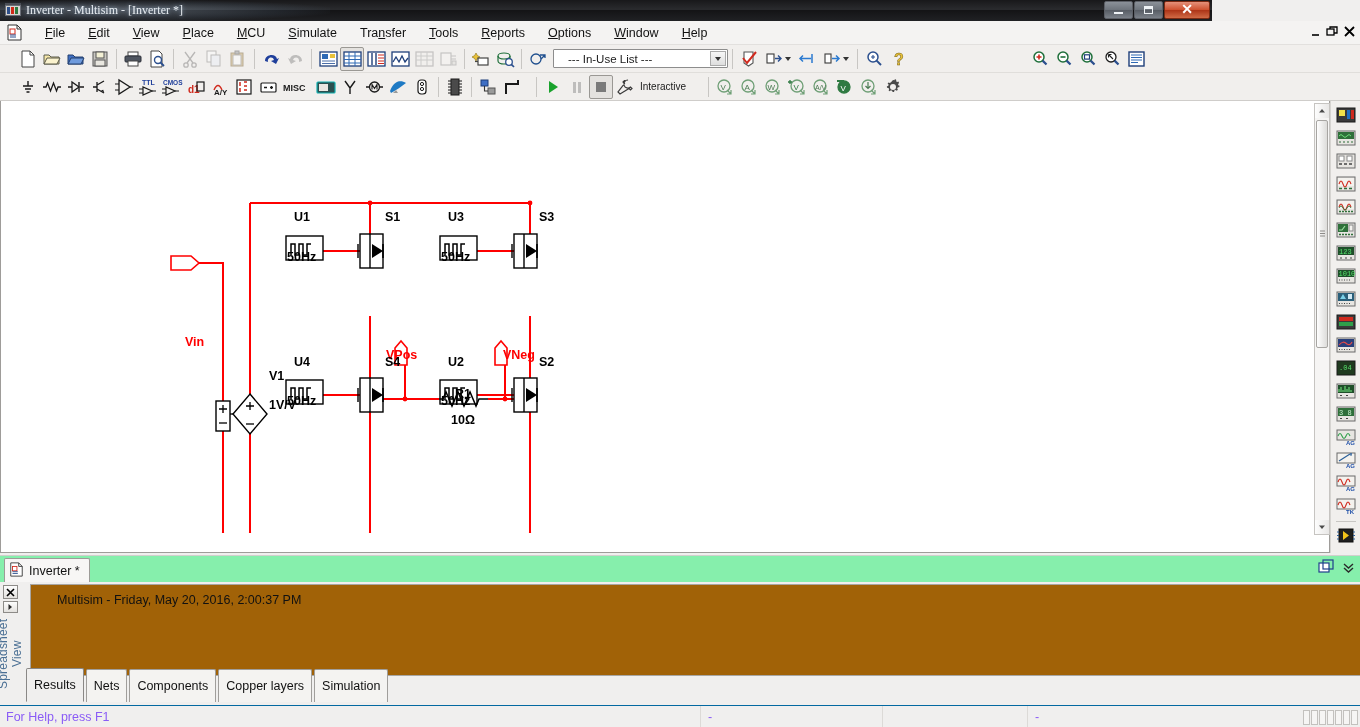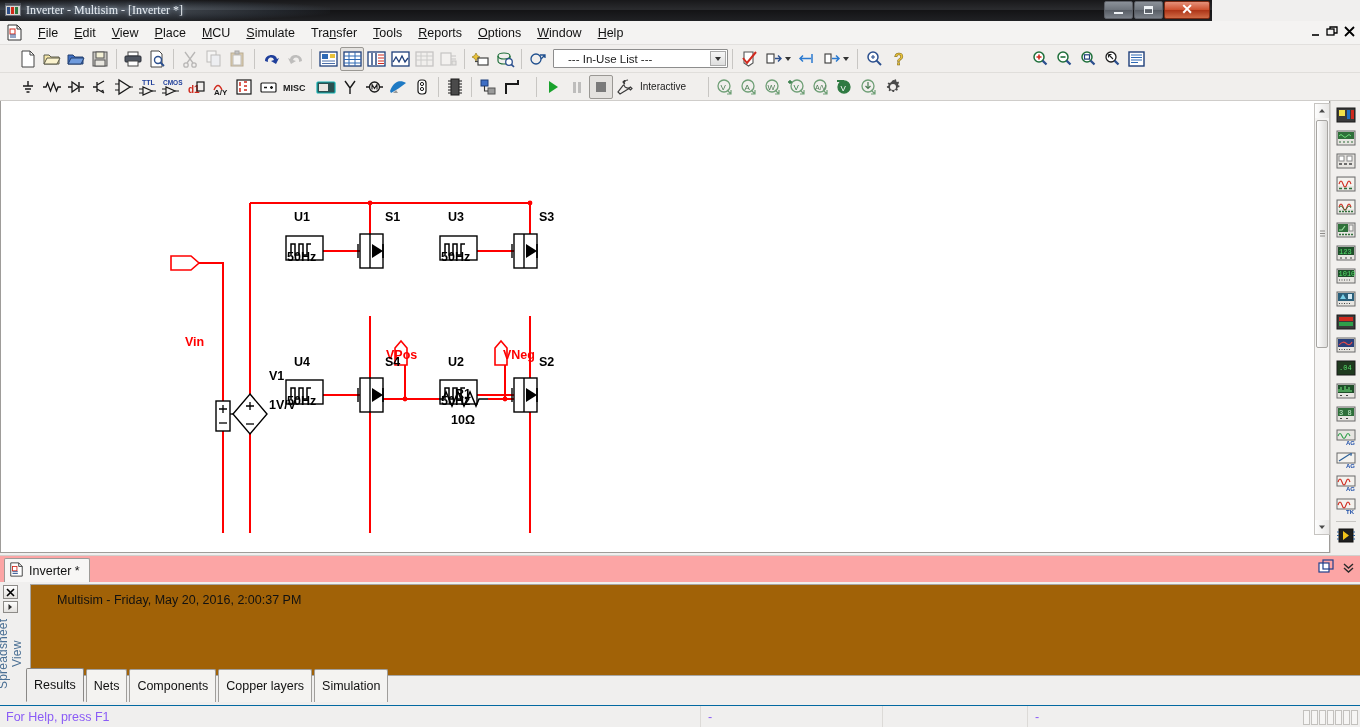--- a/index.html
+++ b/index.html
@@ -46,20 +46,21 @@
   }
   .glyph-min { display:block; width:9px; height:2px; background:#eef2f5; margin-top:6px;}
   .glyph-max { display:block; width:9px; height:8px; border:1px solid #eef2f5; border-top-width:3px;}
   .glyph-x { font-size:14px; font-weight:bold; line-height:1; color:#fff; }
 
   
   .menubar {
     position: absolute; left:0; top:21px; width:1360px; height:24px;
     background: #f4f3f2; display:flex; align-items:center;
     border-bottom: 1px solid #e2e0de;
+    gap: 7px;
   }
   .menubar .doc-icon { width:17px; height:17px; margin-left:6px; margin-right:7px; position:relative; flex:none;}
   .menu-item {
     padding: 3px 8px; font-size: 12.5px; color:#111; cursor:default; white-space:nowrap;
   }
   .menu-item u { text-decoration: underline; }
   .mdi-buttons { position:absolute; right:3px; top:3px; display:flex; gap:2px; }
   .mdi-btn { width:15px; height:15px; display:flex; align-items:center; justify-content:center; font-size:11px; color:#000; font-family:"DejaVu Sans", sans-serif;}
 
   
@@ -126,21 +127,21 @@
   }
   .rail-btn {
     width:24px; height:22px; display:flex; align-items:center; justify-content:center;
     margin-bottom:1px; border:1px solid transparent; flex:none;
   }
   .rail-sep { width:20px; height:1px; background:#c8c6c3; margin:3px 0; flex:none;}
 
   
   .sheettabs {
     position:absolute; left:0; top:555px; width:1360px; height:27px;
-    background:#fca5a5; border-top:1px solid #d2d0cd;
+    background:#86efac; border-top:1px solid #d2d0cd;
     display:flex; align-items:flex-end;
   }
   .sheet-tab {
     height:24px; display:flex; align-items:center; padding:0 9px 0 4px;
     background:#f7f6f5; border:1px solid #9d9b98; border-bottom:none;
     margin-left:4px; font-size:12.5px; color:#111; gap:5px;
     border-radius:2px 2px 0 0;
   }
   .sheettabs-right { position:absolute; right:4px; bottom:3px; display:flex; align-items:center; gap:6px;}
 

